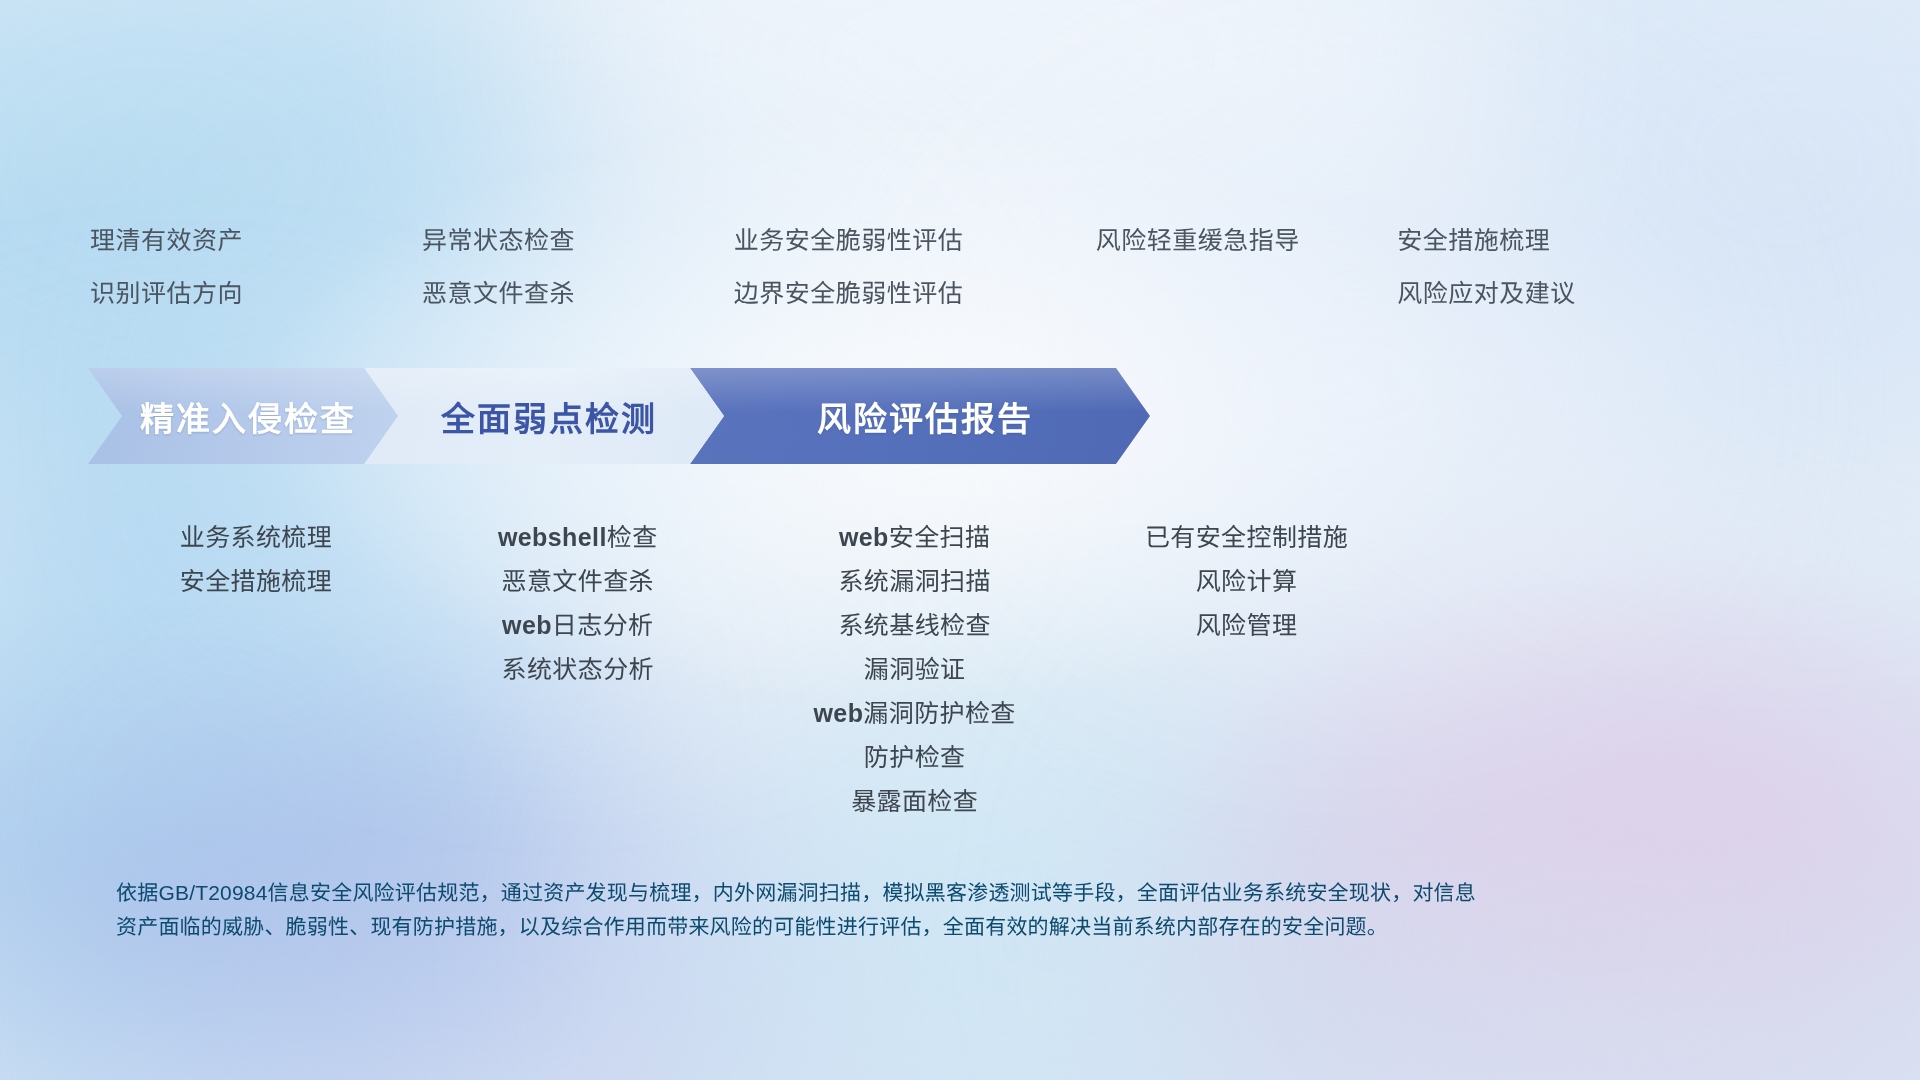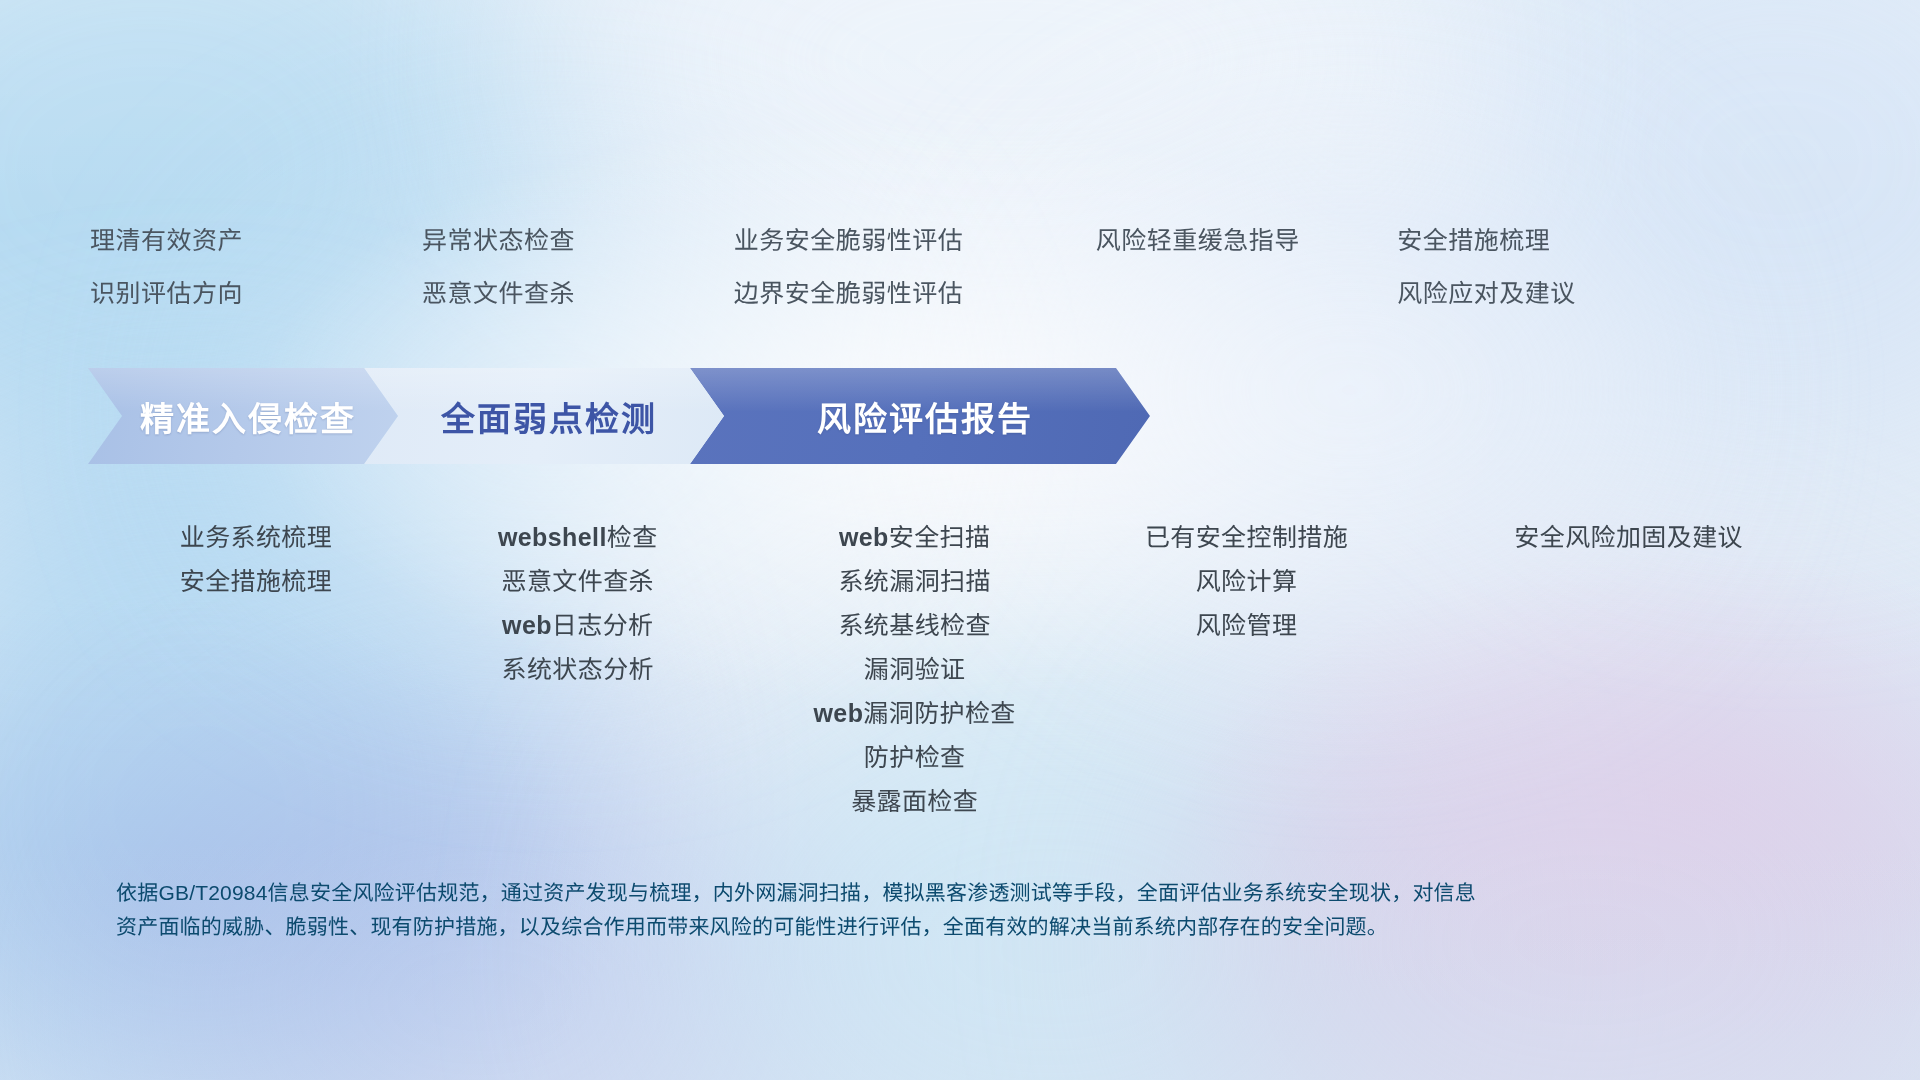--- a/index.html
+++ b/index.html
@@ -258,23 +258,20 @@
           <div class="list-item">漏洞验证</div>
           <div class="list-item"><span class="mono-en">web</span>漏洞防护检查</div>
           <div class="list-item">防护检查</div>
           <div class="list-item">暴露面检查</div>
         </div>
         <div class="list-col" style="flex: 0 0 17.0455%;">
           <div class="list-item">已有安全控制措施</div>
           <div class="list-item">风险计算</div>
           <div class="list-item">风险管理</div>
         </div>
-        <div class="list-col" style="flex: 0 0 26.1364%;">
-          <div class="list-item">安全风险加固及建议</div>
-        </div>
       </div>
 
     <div class="footer">
       <div>依据GB/T20984信息安全风险评估规范，通过资产发现与梳理，内外网漏洞扫描，模拟黑客渗透测试等手段，全面评估业务系统安全现状，对信息</div>
       <div>资产面临的威胁、脆弱性、现有防护措施，以及综合作用而带来风险的可能性进行评估，全面有效的解决当前系统内部存在的安全问题。</div>
     </div>
 
   </div>
 </div>
 

